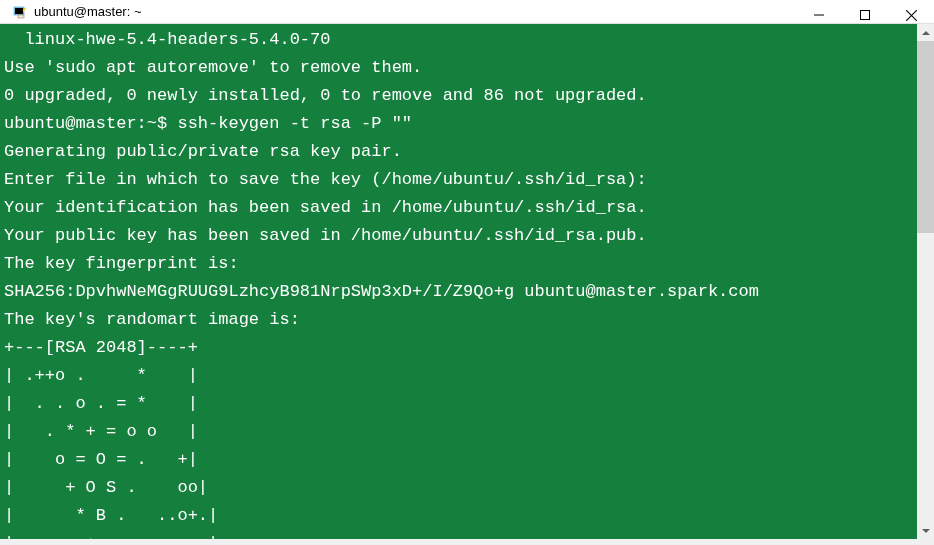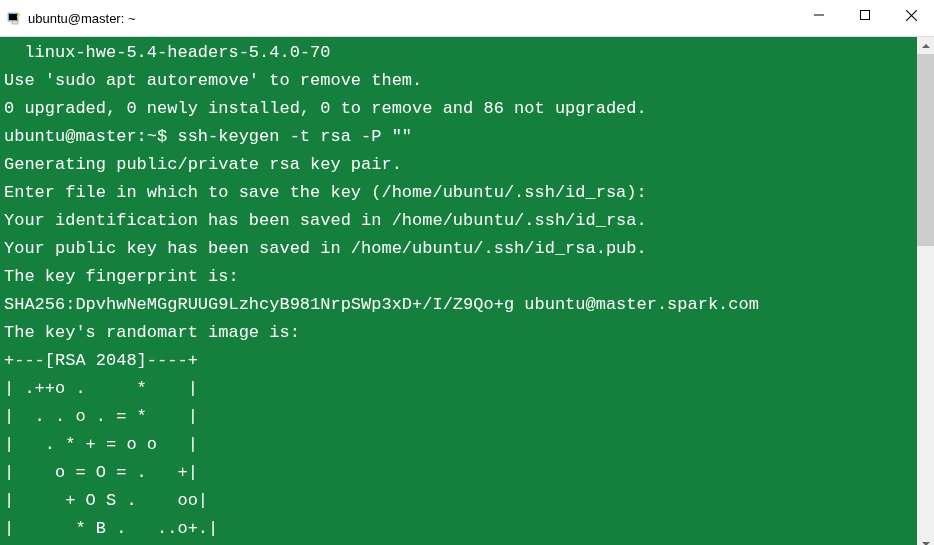--- a/index.html
+++ b/index.html
@@ -11,24 +11,24 @@
       font-family: "Segoe UI", Tahoma, sans-serif;
       background: #f0f0f0;
       width: 934px;
       height: 545px;
       overflow: hidden;
       position: relative;
     }
     .titlebar {
       display: flex;
       align-items: center;
-      height: 37px;
+      height: 24px;
       background: #ffffff;
       border-bottom: 1px solid #e0e0e0;
-      padding-left: 6px;
+      padding-left: 12px;
       justify-content: center;
     }
     .titlebar-icon {
       width: 16px;
       height: 16px;
       margin-right: 6px;
       display: flex;
       align-items: center;
       justify-content: center;
     }

